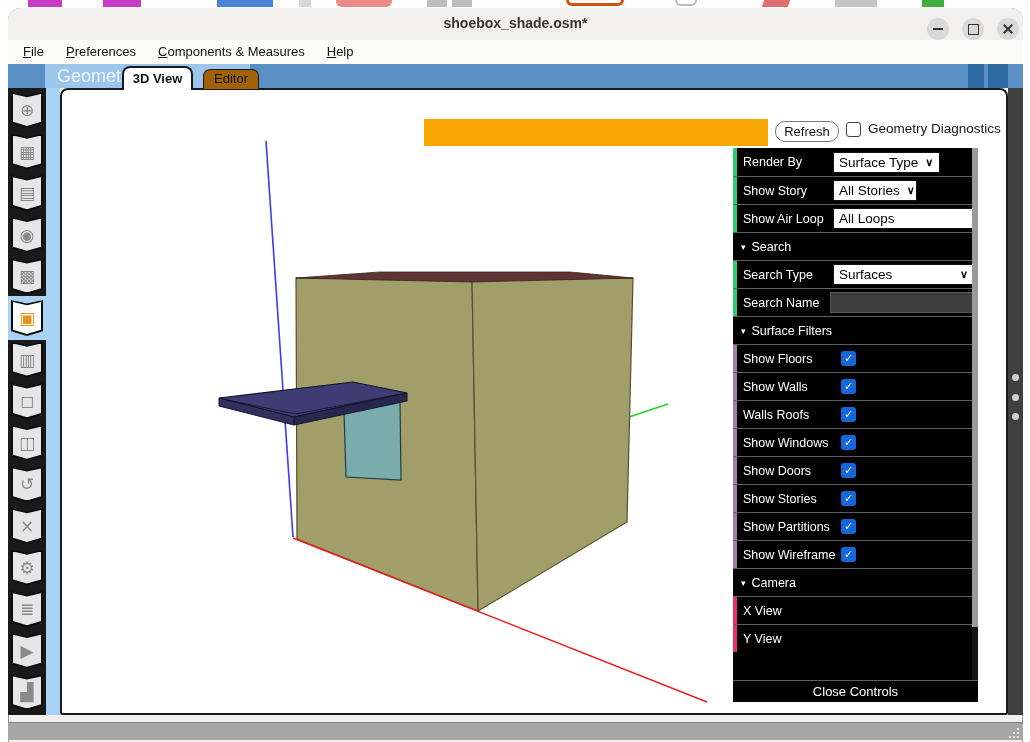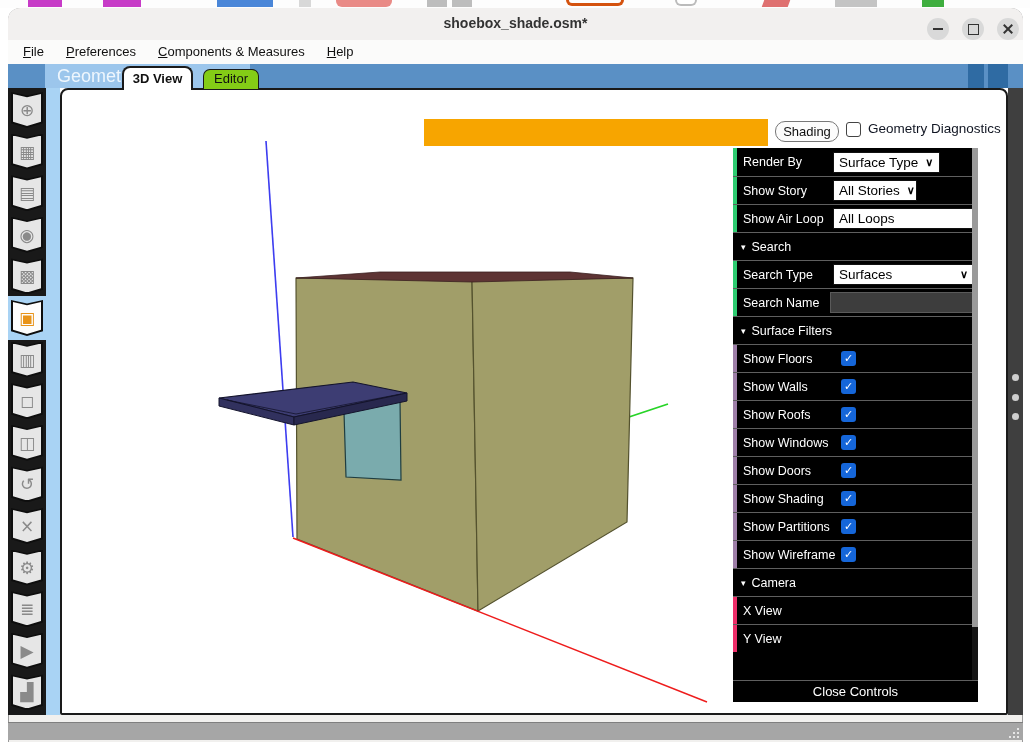--- a/index.html
+++ b/index.html
@@ -36,21 +36,21 @@
 
   
   #tabbar-bg { position:absolute; left:8px; top:64px; width:1015px; height:25px; background:#5a90c5; }
   #geometry-label { position:absolute; left:45px; top:64px; width:205px; height:25px;
     background:#9cc6ec; color:#eef6fd; font-size:18px; line-height:25px; padding-left:12px; }
   .bar-seg { position:absolute; top:64px; height:25px; background:#2f6ba3; }
   .tab { position:absolute; z-index:6; text-align:center; cursor:pointer; }
   #tab-3dview { left:122px; top:66px; width:71px; height:24px; background:#ffffff;
     border:2px solid #1a1a1a; border-bottom:none; border-radius:8px 8px 0 0;
     font-size:13px; font-weight:bold; color:#111; line-height:22px; }
-  #tab-editor { left:203px; top:69px; width:56px; height:20px; background:#84cc16;
+  #tab-editor { left:203px; top:69px; width:56px; height:20px; background:#a16207;
     border:1.5px solid #1a1a1a; border-bottom:none; border-radius:7px 7px 0 0;
     font-size:13px; color:#111; line-height:18px; }
 
   
   #sidebar { position:absolute; left:8px; top:88px; width:38px; height:627px; background:#191919; }
   #blue-strip { position:absolute; left:46px; top:88px; width:14px; height:627px; background:#a9d3f4; }
   #side-highlight { position:absolute; left:8px; top:296px; width:52px; height:44px; background:#a9d3f4; }
   .side-tab { position:absolute; left:11px; width:32px; height:36px; cursor:pointer; }
   .banner-outer { position:absolute; inset:0; background:#0e0e0e;
     clip-path:polygon(0 0,50% 10%,100% 0,100% 87%,50% 100%,0 87%); }
@@ -254,21 +254,21 @@
     <line x1="206" y1="53" x2="233" y2="449" stroke-width="1.6" stroke="#3d3df0"></line>
 
     <polygon points="159,310 293,294 347,305 234,329" stroke-width="1.2" fill="#3d3d73" stroke="#14142c"></polygon>
     <polygon points="159,310 234,329 234,337 159,318" stroke-width="1" fill="#31315e" stroke="#14142c"></polygon>
     <polygon points="234,329 347,305 347,313 234,337" stroke-width="1" fill="#28284e" stroke="#14142c"></polygon>
     <polyline points="167,312 236,326 341,306" fill="none" stroke-width="0.8" stroke="#14142c"></polyline>
   </svg>
   <div id="content-border"></div>
 
   <div id="progressbar" style="background: rgb(247, 165, 0);"></div>
-  <div id="refresh-btn">Shading</div>
+  <div id="refresh-btn">Refresh</div>
   <div id="diag-checkbox"></div>
   <div id="diag-label">Geometry Diagnostics</div>
 
   <div id="panel">
     <div id="panel-rows">
         <div class="prow k-select">
           <div class="stripe" style="background: rgb(46, 204, 113);"></div>
           <span class="prow-label">Render By</span>
           <div class="sel-box" style="width: 107px; text-align: right;">
             <span class="sel-val">Surface Type</span>
@@ -316,36 +316,36 @@
           <span class="prow-label">Show Floors</span>
           <div class="cb on" style="background: rgb(21, 102, 217);">✓</div>
         </div>
         <div class="prow k-checkbox">
           <div class="stripe" style="background: rgb(158, 127, 168);"></div>
           <span class="prow-label">Show Walls</span>
           <div class="cb on" style="background: rgb(21, 102, 217);">✓</div>
         </div>
         <div class="prow k-checkbox">
           <div class="stripe" style="background: rgb(158, 127, 168);"></div>
-          <span class="prow-label">Show Roofs</span>
+          <span class="prow-label">Walls Roofs</span>
           <div class="cb on" style="background: rgb(21, 102, 217);">✓</div>
         </div>
         <div class="prow k-checkbox">
           <div class="stripe" style="background: rgb(158, 127, 168);"></div>
           <span class="prow-label">Show Windows</span>
           <div class="cb on" style="background: rgb(21, 102, 217);">✓</div>
         </div>
         <div class="prow k-checkbox">
           <div class="stripe" style="background: rgb(158, 127, 168);"></div>
           <span class="prow-label">Show Doors</span>
           <div class="cb on" style="background: rgb(21, 102, 217);">✓</div>
         </div>
         <div class="prow k-checkbox">
           <div class="stripe" style="background: rgb(158, 127, 168);"></div>
-          <span class="prow-label">Show Shading</span>
+          <span class="prow-label">Show Stories</span>
           <div class="cb on" style="background: rgb(21, 102, 217);">✓</div>
         </div>
         <div class="prow k-checkbox">
           <div class="stripe" style="background: rgb(158, 127, 168);"></div>
           <span class="prow-label">Show Partitions</span>
           <div class="cb on" style="background: rgb(21, 102, 217);">✓</div>
         </div>
         <div class="prow k-checkbox">
           <div class="stripe" style="background: rgb(158, 127, 168);"></div>
           <span class="prow-label">Show Wireframe</span>

